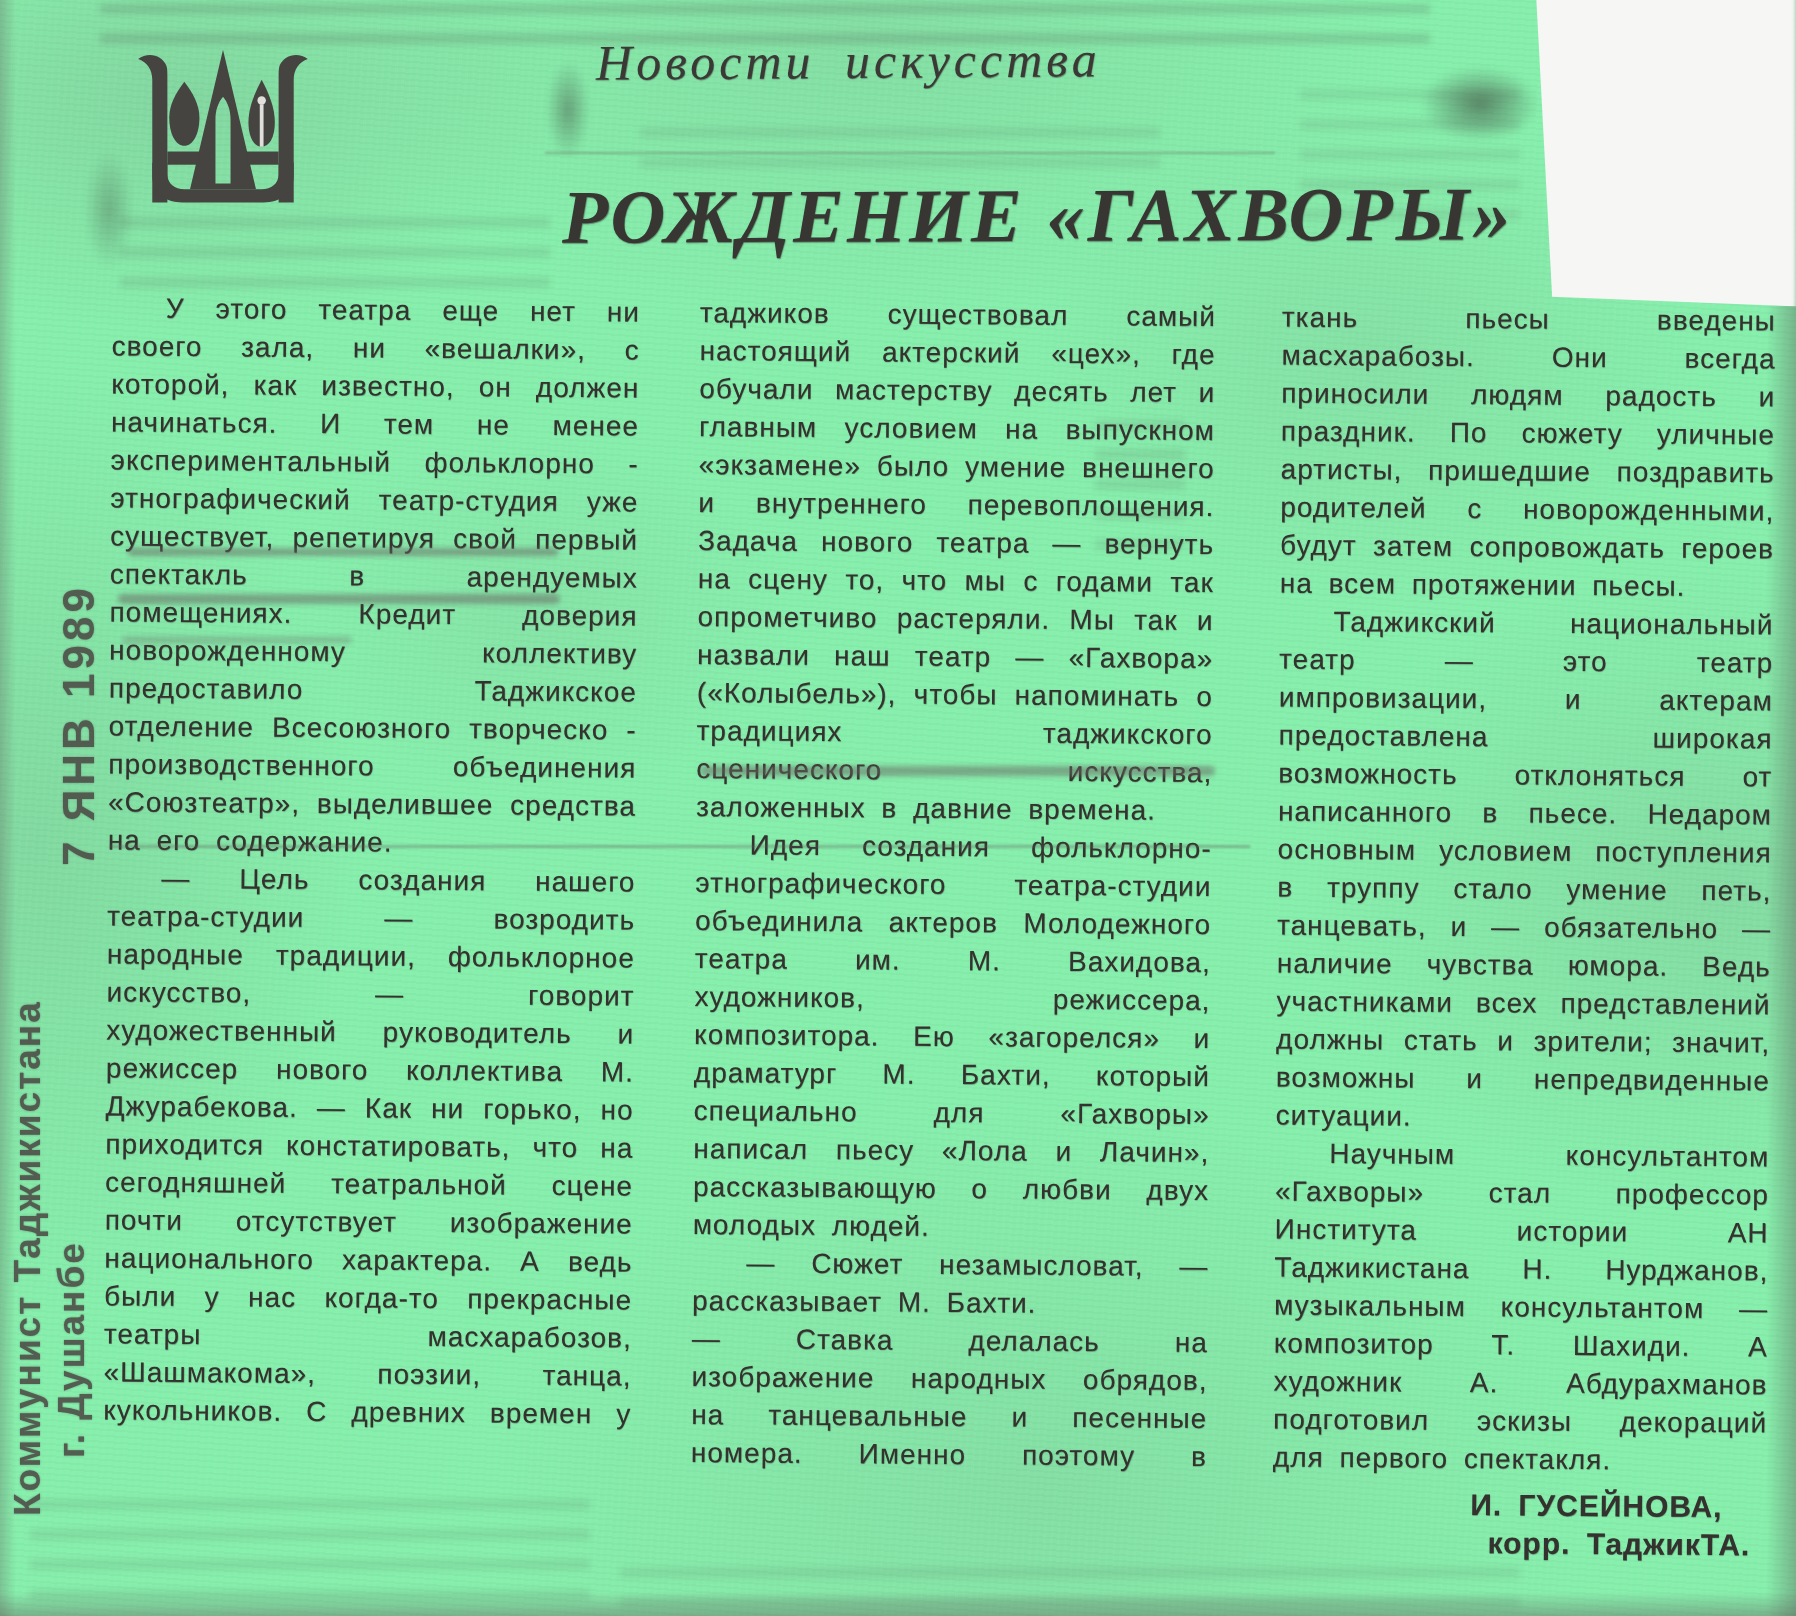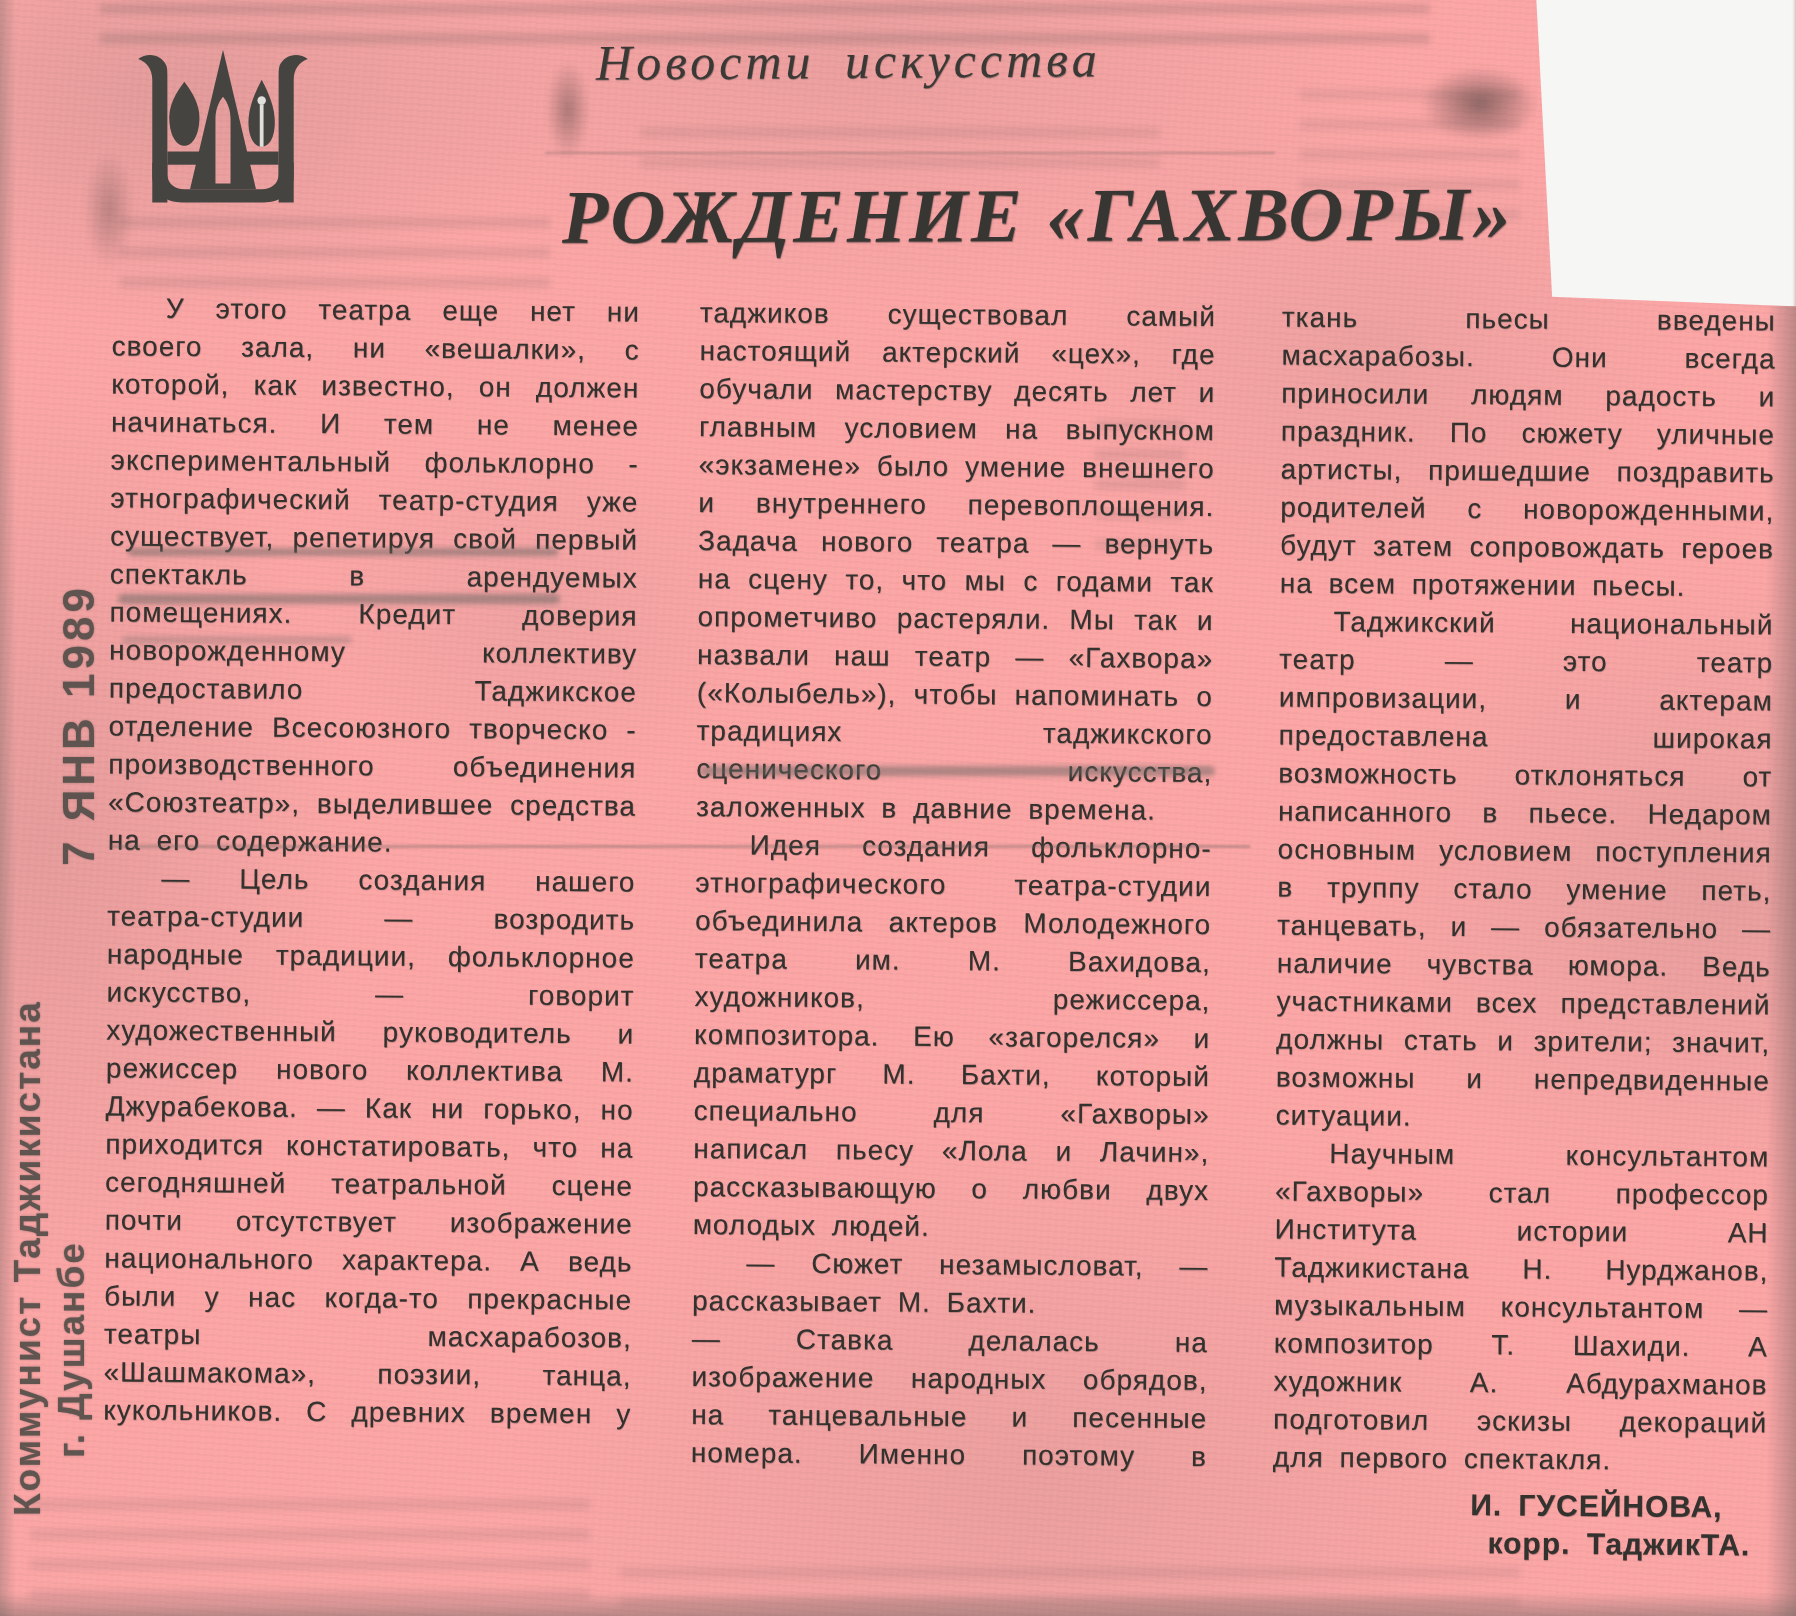--- a/index.html
+++ b/index.html
@@ -1,18 +1,18 @@
 <!DOCTYPE html>
 <html><head>
 <meta charset="utf-8">
 <style>
   html,body { margin:0; padding:0; background:#8a8a88; }
   .page {
     position:relative; width:1796px; height:1616px; overflow:hidden;
-    background:#fca5a5;
+    background:#86efac;
     font-family:"Liberation Sans", sans-serif;
     color:#34322e;
   }
   
   .page::before {
     content:""; position:absolute; inset:0; pointer-events:none; z-index:1;
     background:
       radial-gradient(620px 380px at 10% 6%, rgba(118,116,110,.20), transparent 62%),
       radial-gradient(900px 480px at 48% 2%, rgba(118,116,110,.14), transparent 60%),
       radial-gradient(520px 760px at 2% 52%, rgba(108,106,100,.16), transparent 62%),

